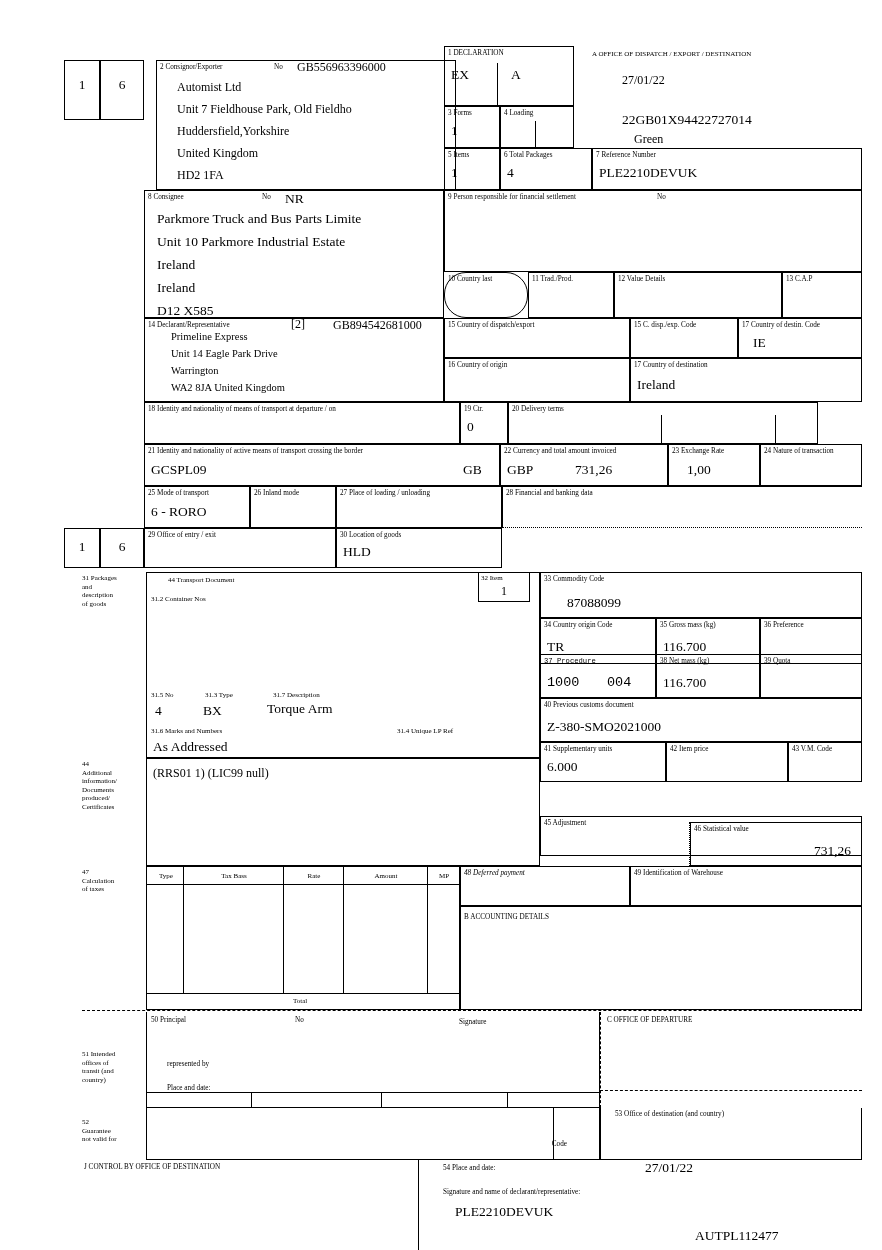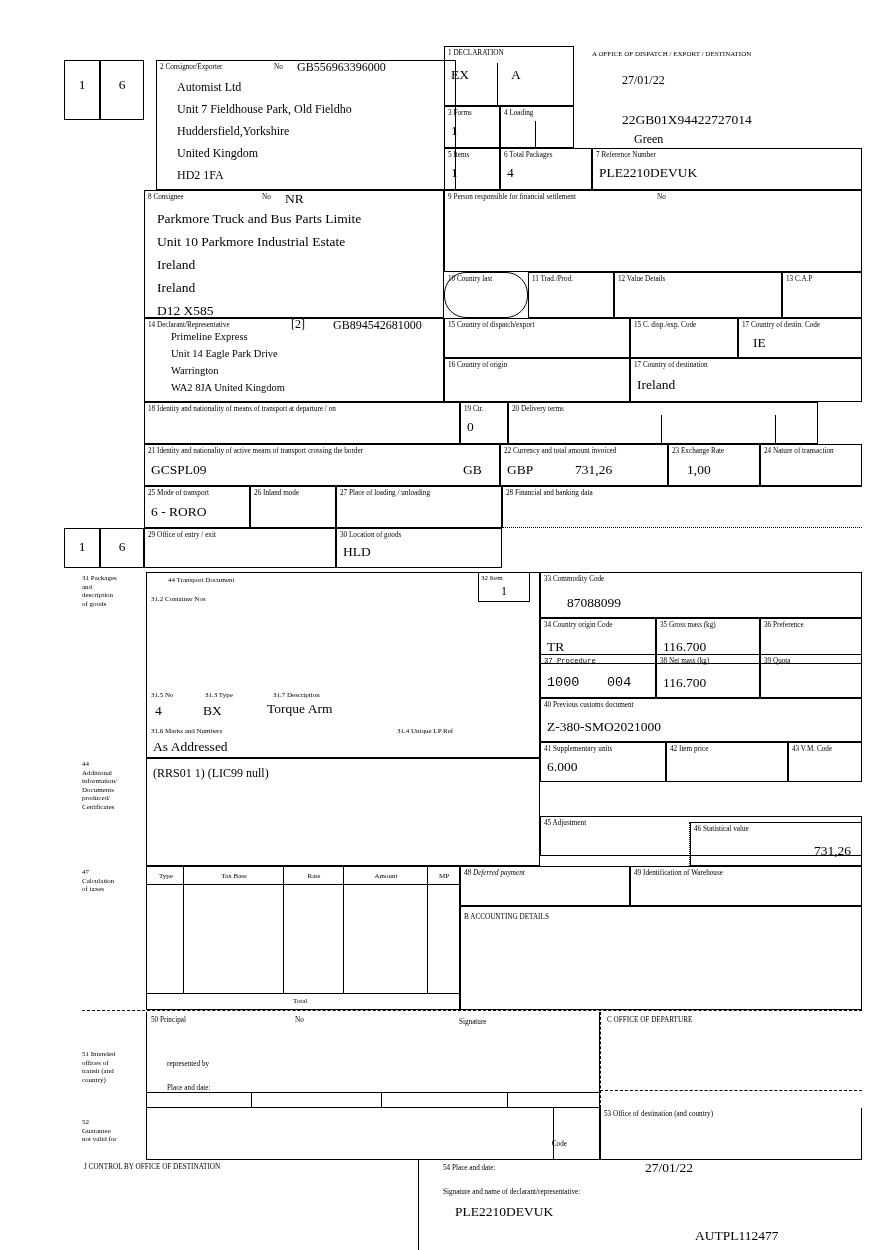--- a/index.html
+++ b/index.html
@@ -382,21 +382,21 @@
   <div class="bx" style="left:82px;top:1118px;width:64px;height:42px;">
     <div class="tiny" style="white-space:pre-line;">52
 Guarantee
 not valid for</div>
   </div>
   <div class="bx" style="left:146px;top:1108px;width:454px;height:52px;border-left:1px solid #000;border-right:1px solid #000;border-bottom:1px solid #000;">
     <div class="lbl" style="position:absolute;right:32px;top:32px;">Code</div>
     <div class="bx" style="left:406px;top:0;width:1px;height:52px;background:#000;"></div>
   </div>
 
-  <div class="bx" style="left:600px;top:1108px;width:262px;height:52px;border-left:1px solid #000;border-right:1px solid #000;border-bottom:1px solid #000;">
+  <div class="bx" style="left:600px;top:1108px;width:262px;height:52px;border-left:1px solid #000;border-right:1px solid #000;border-bottom:1px solid #000;padding-left:11px;">
     <div class="lbl pad">53 Office of destination (and country)</div>
     <div class="val pad"></div>
   </div>
 
   <div class="bx" style="left:82px;top:1160px;width:336px;height:40px;">
     <div class="lbl" style="position:absolute;left:2px;top:3px;">J CONTROL BY OFFICE OF DESTINATION</div>
   </div>
 
   <div class="bx" style="left:418px;top:1160px;width:444px;height:90px;border-left:1px solid #000;">
     <div class="lbl" style="position:absolute;left:24px;top:4px;">54 Place and date:</div>

